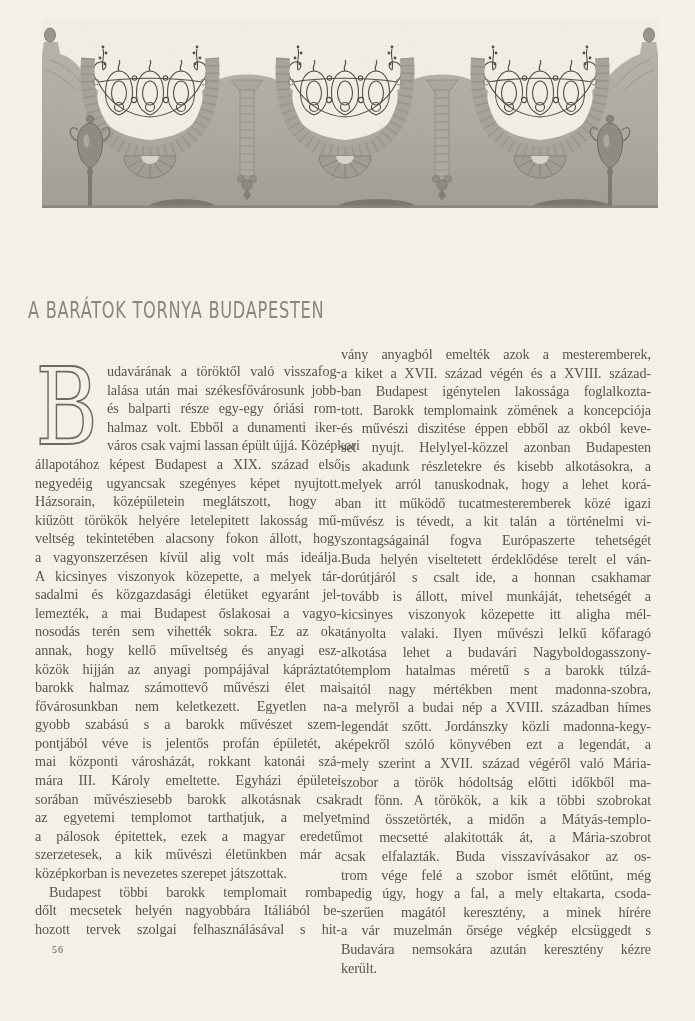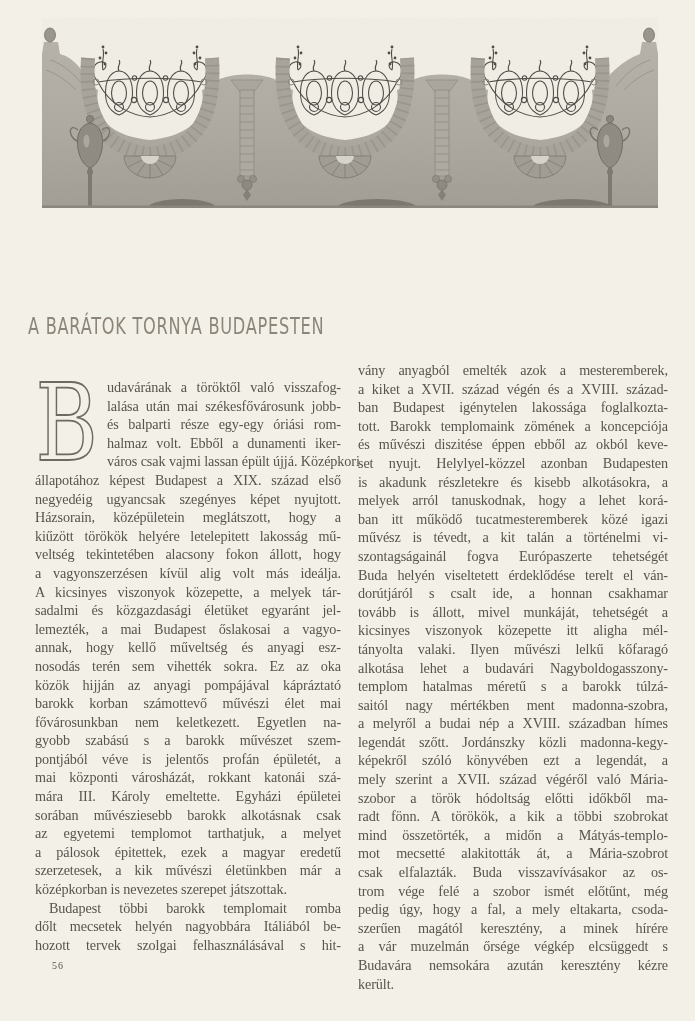--- a/index.html
+++ b/index.html
@@ -3,21 +3,21 @@
 <meta charset="utf-8">
 <style>
   html, body { margin:0; padding:0; background:#e8e5de; }
   .page {
     position:relative; width:695px; height:1021px; margin:0;
     background:#f3f0e8; overflow:hidden;
     font-family:"Liberation Serif", serif; color:#57544d;
   }
   .photo { position:absolute; left:42px; top:18px; width:616px; height:190px; }
   .photo svg { display:block; }
-  .columns { position:absolute; left:35px; top:313px; display:flex; gap:17px; }
+  .columns { position:absolute; left:35px; top:297px; display:flex; }
   .col-left  { width:306px; }
   .col-right { width:310px; padding-top:7px; }
   .title {
     font-family:"DejaVu Sans", sans-serif; font-size:22.5px; font-weight:400;
     color:#8c867a; letter-spacing:1px; white-space:nowrap;
     transform:scaleX(.72); transform-origin:left top;
     margin-left:-7px; height:24px; margin-bottom:41px;
   }
   .lines { position:relative;margin-top:41px; }
   .line {
@@ -186,24 +186,24 @@
           <div class="line">város csak vajmi lassan épült újjá. Középkori</div>
           <div class="line">állapotához képest Budapest a XIX. század első</div>
           <div class="line">negyedéig ugyancsak szegényes képet nyujtott.</div>
           <div class="line">Házsorain, középületein meglátszott, hogy a</div>
           <div class="line">kiűzött törökök helyére letelepitett lakosság mű-</div>
           <div class="line">veltség tekintetében alacsony fokon állott, hogy</div>
           <div class="line">a vagyonszerzésen kívül alig volt más ideálja.</div>
           <div class="line">A kicsinyes viszonyok közepette, a melyek tár-</div>
           <div class="line">sadalmi és közgazdasági életüket egyaránt jel-</div>
           <div class="line">lemezték, a mai Budapest őslakosai a vagyo-</div>
+          <div class="line">nosodás terén sem vihették sokra. Ez az oka</div>
           <div class="line">annak, hogy kellő műveltség és anyagi esz-</div>
-          <div class="line">nosodás terén sem vihették sokra. Ez az oka</div>
           <div class="line">közök hijján az anyagi pompájával kápráztató</div>
-          <div class="line">barokk korban számottevő művészi élet mai</div>
+          <div class="line">barokk halmaz számottevő művészi élet mai</div>
           <div class="line">fővárosunkban nem keletkezett. Egyetlen na-</div>
           <div class="line">gyobb szabású s a barokk művészet szem-</div>
           <div class="line">pontjából véve is jelentős profán épületét, a</div>
           <div class="line">mai központi városházát, rokkant katonái szá-</div>
           <div class="line">mára III. Károly emeltette. Egyházi épületei</div>
           <div class="line">sorában művésziesebb barokk alkotásnak csak</div>
           <div class="line">az egyetemi templomot tarthatjuk, a melyet</div>
           <div class="line">a pálosok épitettek, ezek a magyar eredetű</div>
           <div class="line">szerzetesek, a kik művészi életünkben már a</div>
           <div class="line flush">középkorban is nevezetes szerepet játszottak.</div>

